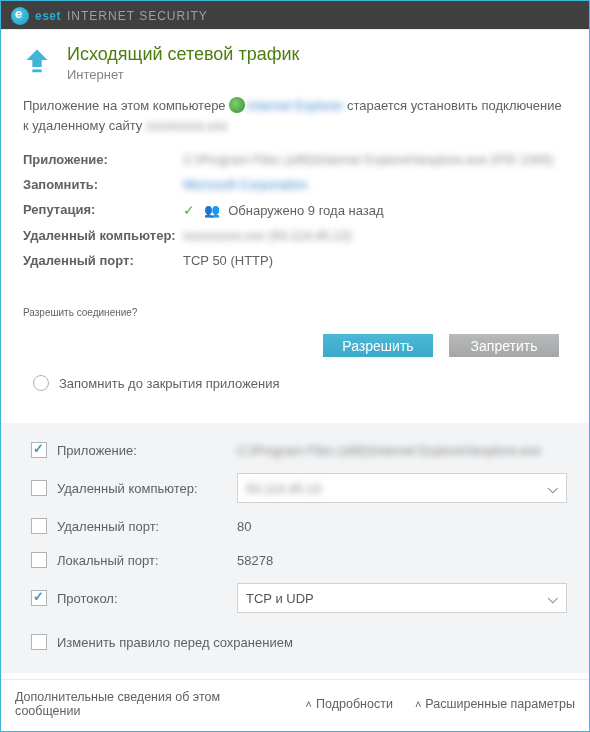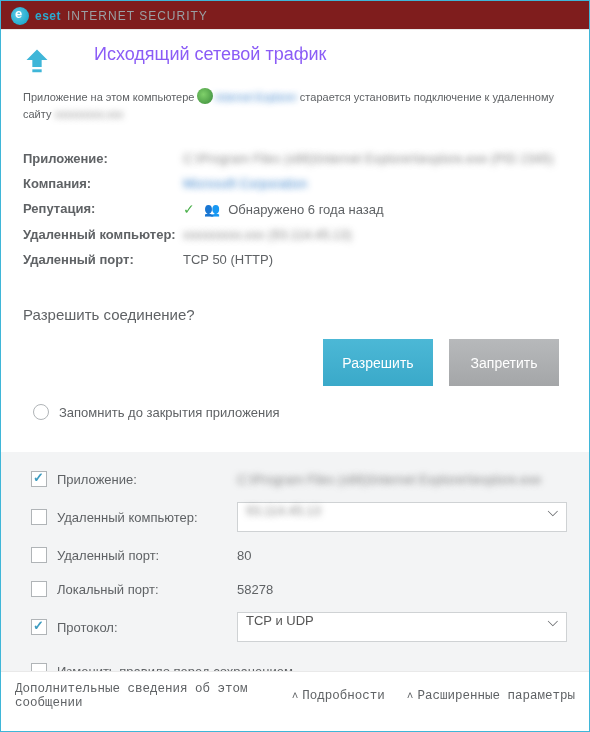--- a/index.html
+++ b/index.html
@@ -6,21 +6,21 @@
   body {
     font-family: "Segoe UI", Arial, sans-serif;
     font-size: 13px;
     color: #555;
     background: #fff;
     width: 590px;
     height: 732px;
     border: 1px solid #3fb6d8;
   }
   .titlebar {
-    background: #7f1d1d;
+    background: #404040;
     padding: 6px 10px 4px 10px;
     display: flex;
     align-items: center;
     gap: 6px;
     border-bottom: 1px solid #e9e9e9;
   }
   .eset-logo {
     width: 18px; height: 18px;
     background: radial-gradient(circle at 40% 40%, #5fc9e6, #0a9fc5);
     border-radius: 50%;
@@ -43,39 +43,38 @@
     gap: 16px;
     align-items: flex-start;
   }
   .arrow-up {
     width: 28px; height: 28px;
     position: relative;
     margin-top: 2px;
   }
   .arrow-up svg { width: 28px; height: 28px; }
   .header h1 {
-    color: #8b5cf6;
+    color: #4d7c0f;
     font-size: 18px;
     font-weight: 500;
-    margin-left: 27px;
   }
   .header .sub {
     color: #808487;
     font-size: 13px;
     margin-top: 2px;
   }
 
   .body {
     padding: 4px 22px 0 22px;
   }
   .intro {
-    font-size: 11px;
+    font-size: 13px;
     color: #5f6265;
     line-height: 1.5;
-    margin-bottom: 24px;
+    margin-bottom: 12px;
   }
   .blur {
     display: inline-block;
     color: transparent;
     text-shadow: 0 0 6px rgba(60,60,60,0.6);
     user-select: none;
   }
   .blur.blue { text-shadow: 0 0 6px rgba(40,120,200,0.9); }
   .app-icon {
     display: inline-block;
@@ -106,34 +105,34 @@
   }
   .check-ok { color: #4bb04b; font-size: 14px; margin-right: 6px; }
   .users-icon { color: #6b8aa3; margin-right: 4px; }
 
   .question-block {
     margin: 22px 0 12px 0;
     padding: 12px 0 14px 0;
   }
   .question {
     color: #5f6265;
-    font-size: 15px;
+    font-size: 10px;
     font-weight: 400;
     margin-bottom: 16px;
   }
   .btn-row {
     display: flex;
     justify-content: flex-end;
     gap: 16px;
     margin-bottom: 18px;
     padding-right: 8px;
   }
   .btn {
     min-width: 110px;
-    height: 47px;
+    height: 23px;
     border: none;
     font-size: 14px;
     cursor: pointer;
     font-family: inherit;
   }
   .btn-primary { background: linear-gradient(#4cb8d6,#3aa9c9); color: #fff; }
   .btn-secondary { background: linear-gradient(#b7b9bb,#a4a6a8); color: #fff; }
 
   .radios { margin-left: 10px; }
   .radio-row {
@@ -196,43 +195,43 @@
     flex: 1;
     color: #5f6265;
     font-size: 13px;
   }
   .select {
     flex: 1;
     background: #fff;
     border: 1px solid #cfd2d4;
     height: 30px;
     display: flex;
+    align-items: center;
     padding: 0 8px;
     position: relative;
     font-size: 13px;
   }
   .select .chev {
     position: absolute;
     right: 8px;
     font-size: 14px;
     color: #5f6265;
   }
 
   .footer {
     position: absolute;
-    bottom: 12px;
+    bottom: 4px;
     width: 588px;
     background: #fff;
     border-top: 1px solid #e9e9e9;
     padding: 10px 14px;
     display: flex;
     align-items: center;
     font-size: 12.5px;
     color: #5f6265;
-    font-family: Liberation Mono, monospace;
   }
   .footer .left { flex: 1; }
   .footer .f-link {
     margin-left: 22px;
     display: flex;
     align-items: center;
     gap: 4px;
     cursor: pointer;
   }
   .caret-up { font-size: 11px; }
@@ -248,43 +247,44 @@
 
 <div class="header">
   <div class="arrow-up">
     <svg viewBox="0 0 24 24">
         <path fill="#3fb6d8" d="M12 3 L21 12 L16 12 L16 18 L8 18 L8 12 L3 12 Z"></path>
         <rect x="8" y="20" width="8" height="2.5" fill="#3fb6d8"></rect>
       </svg>
   </div>
   <div>
     <h1>Исходящий сетевой трафик</h1>
+    <div class="sub">Интернет</div>
   </div>
 </div>
 
 <div class="body">
   <div class="intro">
     <span>Приложение на этом компьютере </span><span class="app-icon"></span><span class="blur blue">Internet Explorer</span><span> старается установить подключение к удаленному сайту </span><span class="blur">xxxxxxxxx.xxx</span>
   </div>
 
   <div class="info-table">
     <div class="info-row">
       <div class="info-label">Приложение:</div>
       <div class="info-value"><span class="blur">C:\Program Files (x86)\Internet Explorer\iexplore.exe (PID 2345)</span></div>
     </div>
     <div class="info-row">
-      <div class="info-label">Компания:</div>
+      <div class="info-label">Запомнить:</div>
       <div class="info-value"><span class="blur blue">Microsoft Corporation</span></div>
     </div>
     <div class="info-row">
       <div class="info-label">Репутация:</div>
       <div class="info-value">
         <span class="check-ok">✓</span>
         <span class="users-icon">👥</span>
-        <span>Обнаружено 6 года назад</span>
+        <span>Обнаружено 9 года назад</span>
       </div>
     </div>
     <div class="info-row">
       <div class="info-label">Удаленный компьютер:</div>
       <div class="info-value"><span class="blur">xxxxxxxxx.xxx (93.114.45.13)</span></div>
     </div>
     <div class="info-row">
       <div class="info-label">Удаленный порт:</div>
       <div class="info-value">TCP 50 (HTTP)</div>
     </div>

